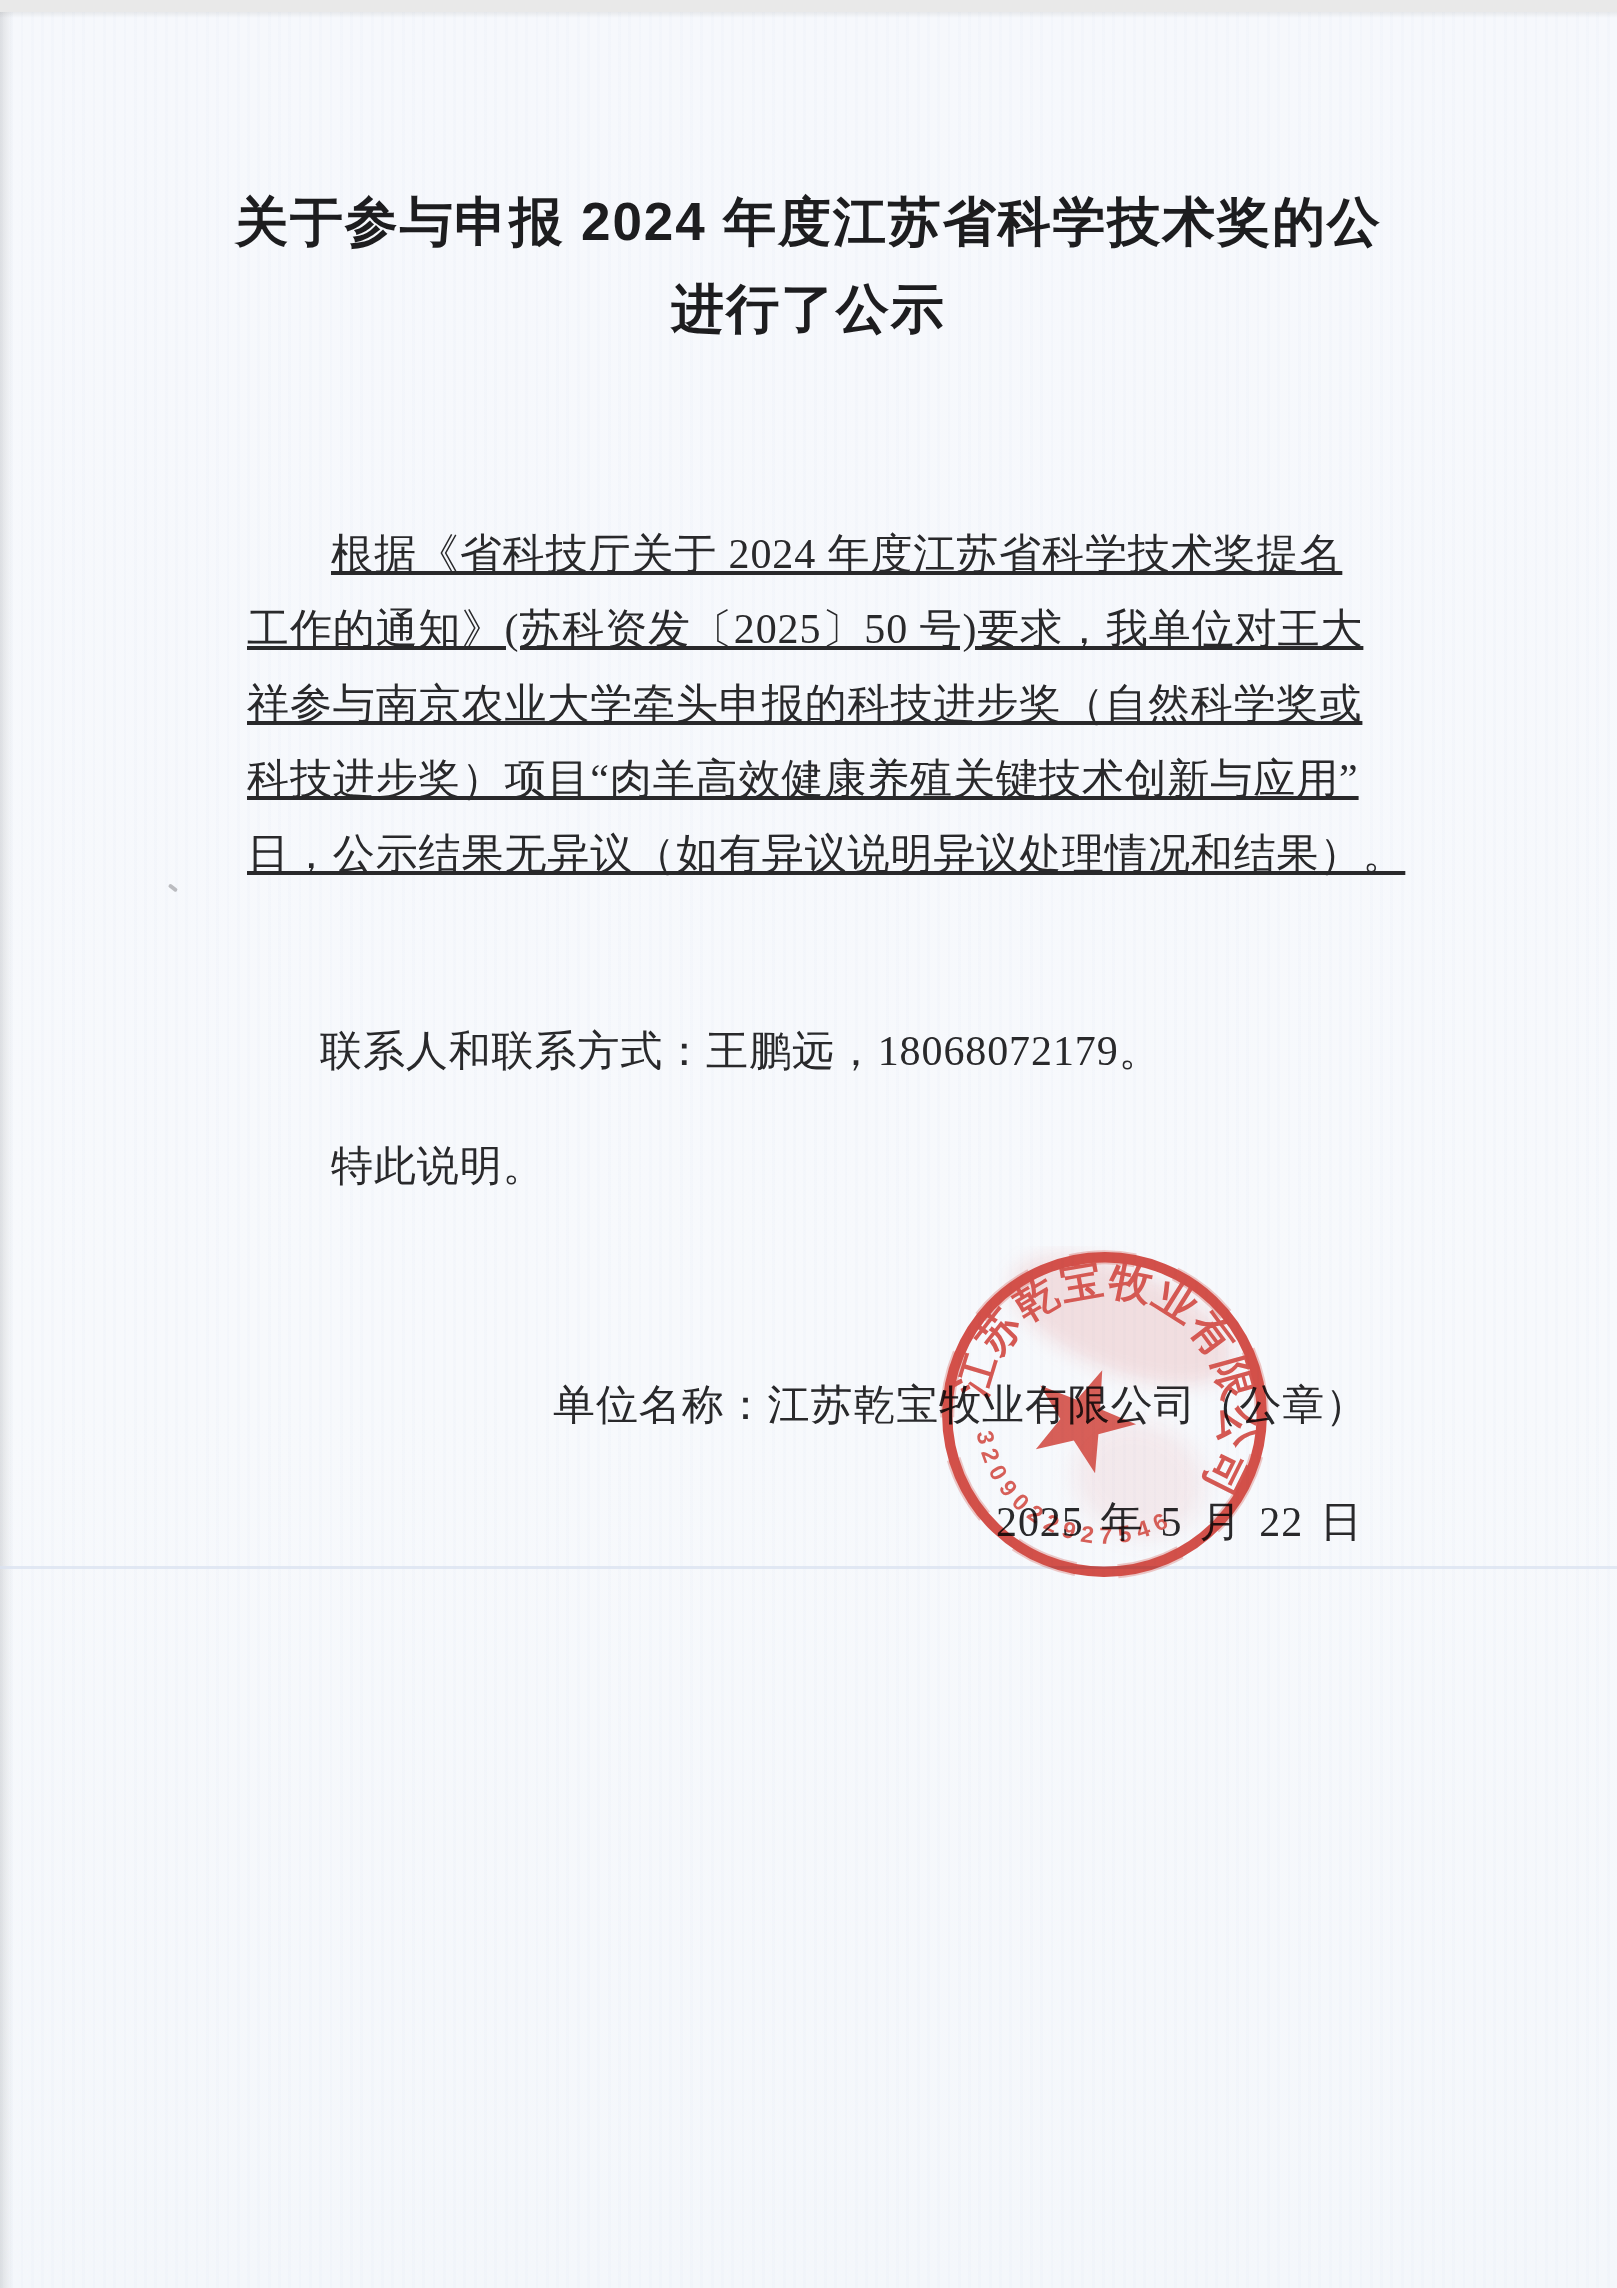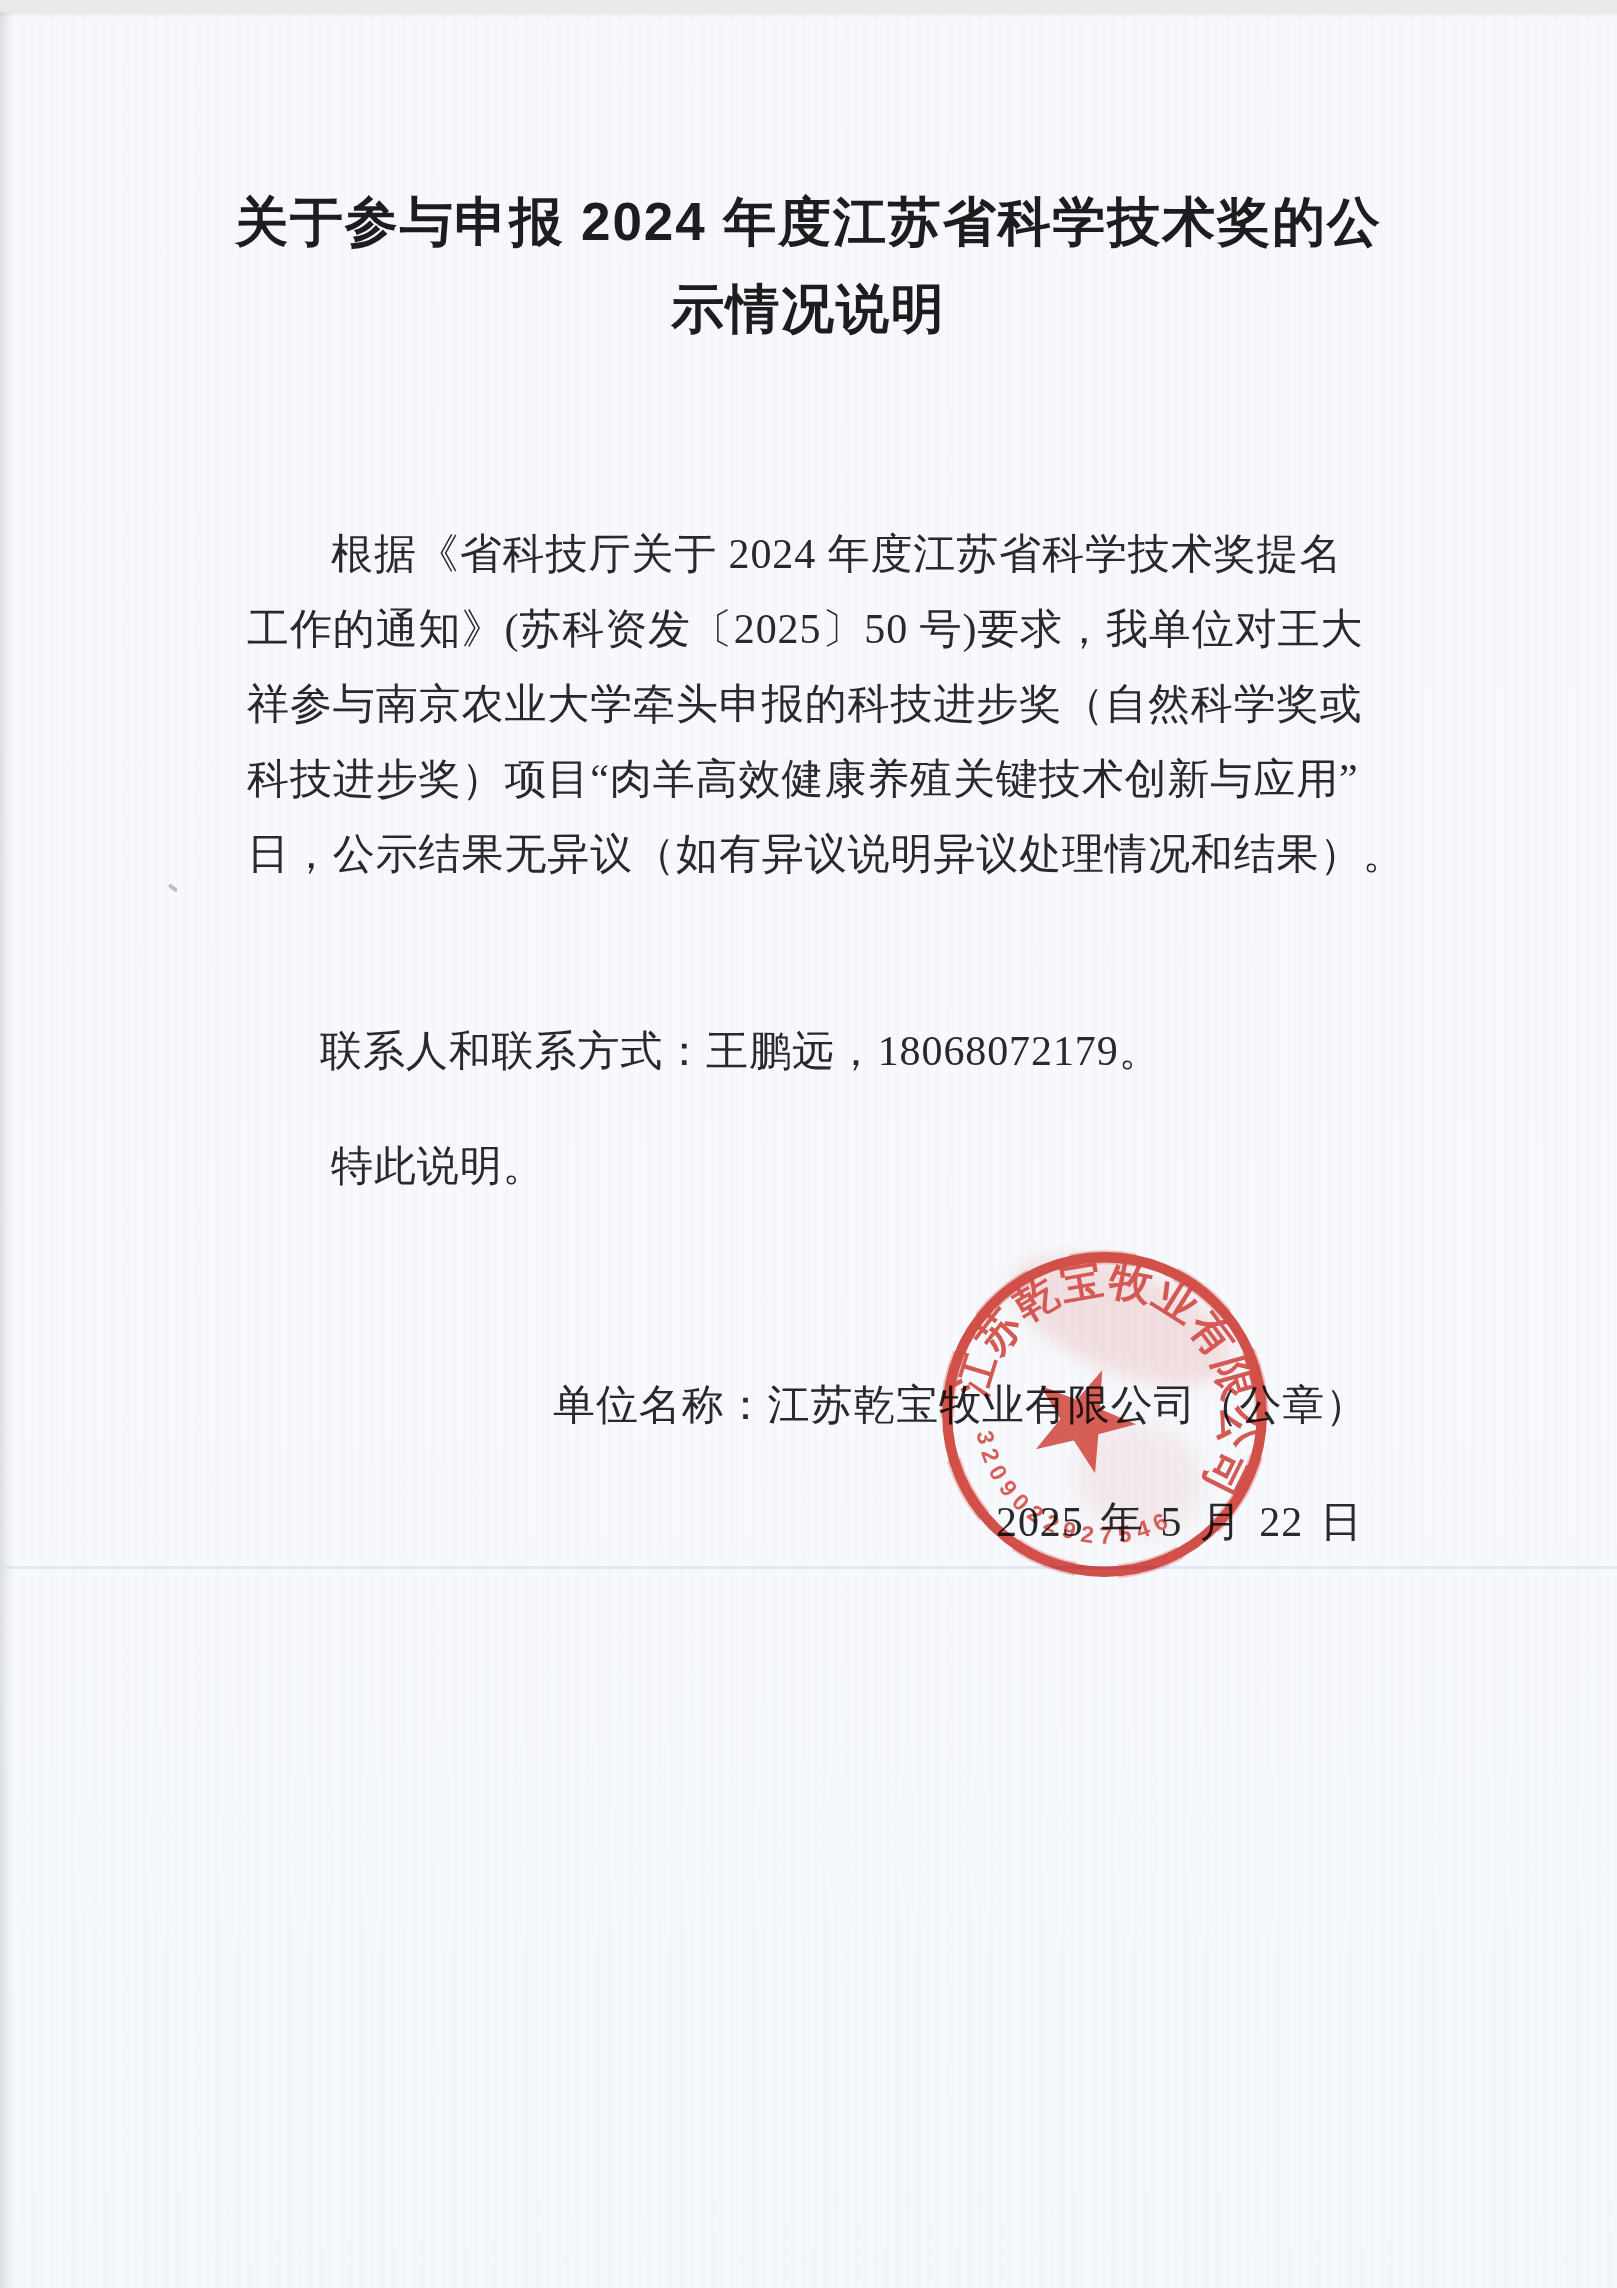--- a/index.html
+++ b/index.html
@@ -25,20 +25,21 @@
     white-space:nowrap;
   }
   .title-1{top:175px;}
   .title-2{top:262px;}
 
   .bodytext{
     position:absolute;left:247px;top:505px;width:1128px;
     font-family:"Liberation Serif","DejaVu Serif",serif;
     font-size:42px;line-height:75px;color:#29292b;
     letter-spacing:0.9px;
+    text-decoration:underline;
   }
   .bodyline{white-space:nowrap;height:75px;}
   .indent{text-indent:84px;}
 
   .line-abs{
     position:absolute;
     font-family:"Liberation Serif","DejaVu Serif",serif;
     font-size:42px;line-height:75px;color:#29292b;
     letter-spacing:0.9px;white-space:nowrap;
   }
@@ -67,21 +68,21 @@
 </style>
 </head>
 <body>
 
 <div class="page">
 
   <div class="edge-left"></div>
   <div class="edge-top"></div>
 
   <div class="title title-1">关于参与申报 2024 年度江苏省科学技术奖的公</div>
-  <div class="title title-2">示情况说明</div>
+  <div class="title title-2">进行了公示</div>
 
   <div class="bodytext">
     <div class="bodyline indent">根据《省科技厅关于 2024 年度江苏省科学技术奖提名</div>
     <div class="bodyline">工作的通知》(苏科资发〔2025〕50 号)要求，我单位对王大</div>
     <div class="bodyline">祥参与南京农业大学牵头申报的科技进步奖（自然科学奖或</div>
     <div class="bodyline">科技进步奖）项目“肉羊高效健康养殖关键技术创新与应用”</div>
     <div class="bodyline">日，公示结果无异议（如有异议说明异议处理情况和结果）。</div>
   </div>
 
   <div class="line-abs contact indent">联系人和联系方式：王鹏远，18068072179。</div>

